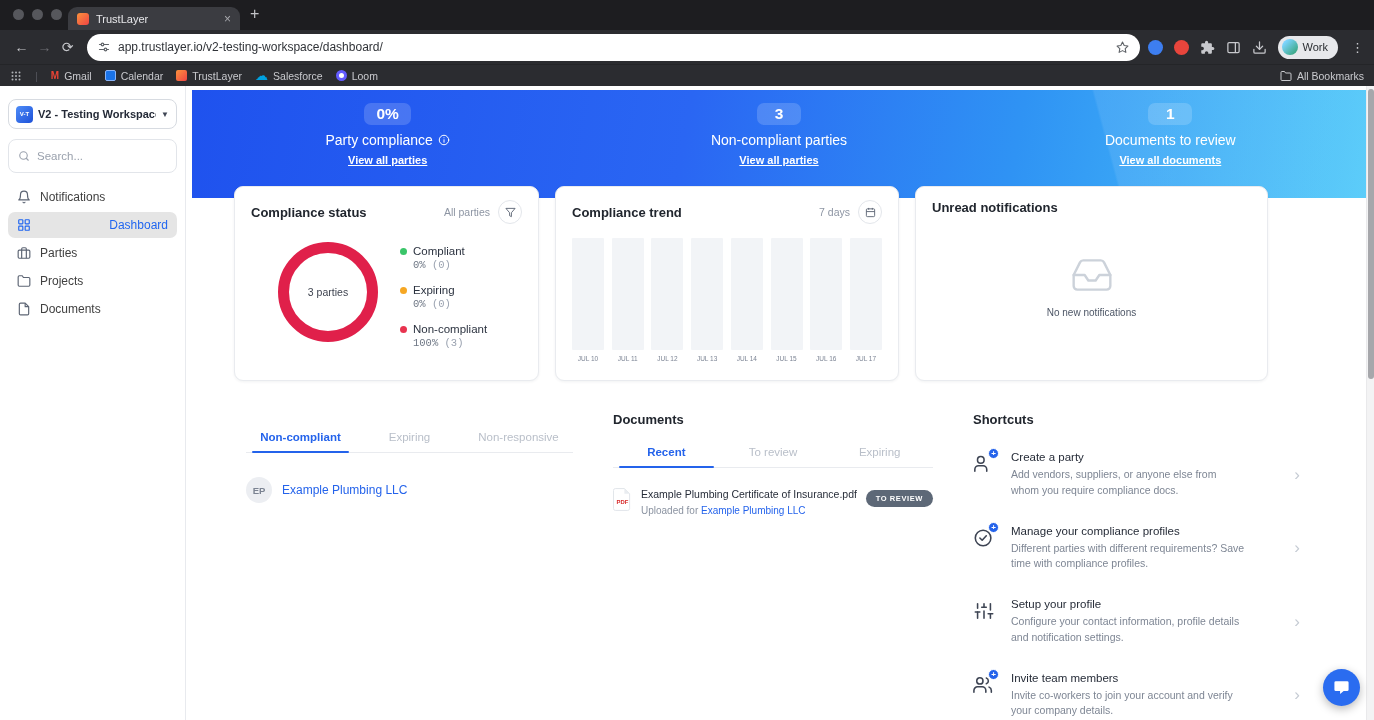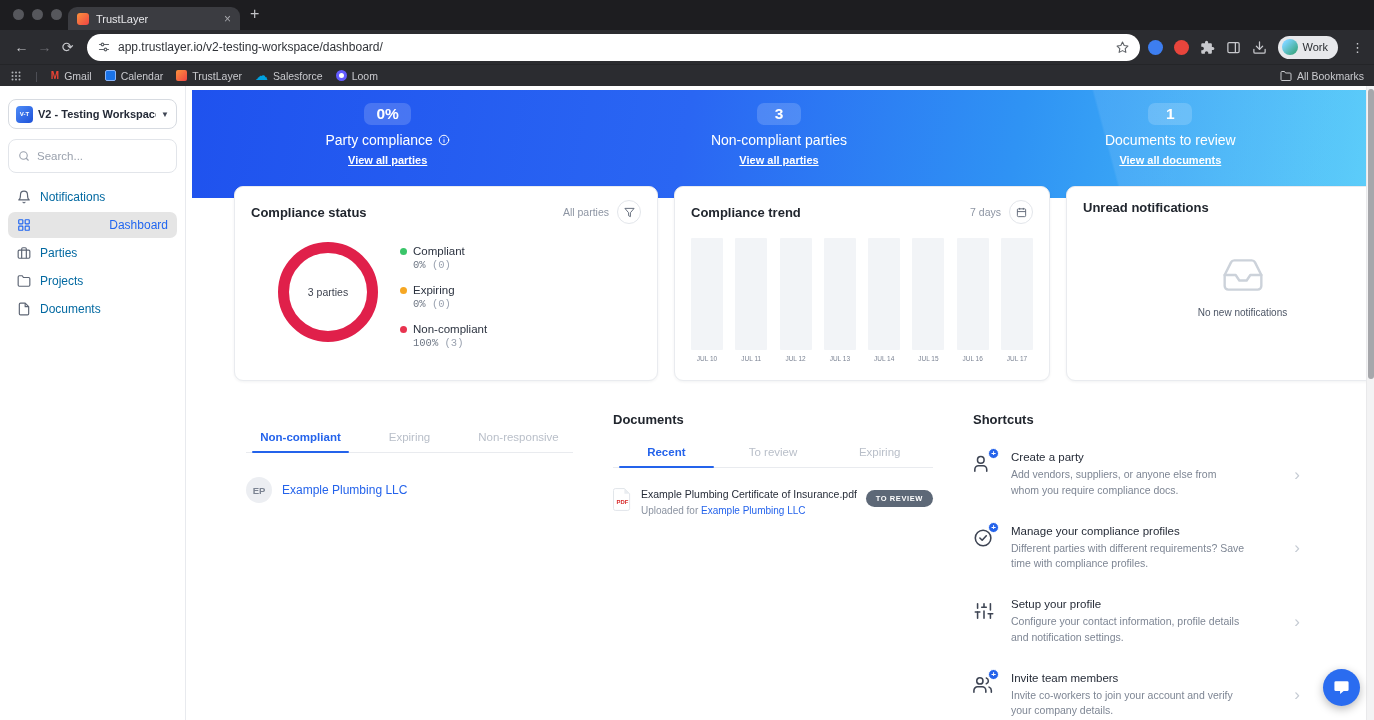--- a/index.html
+++ b/index.html
@@ -50,39 +50,39 @@
   
   .sidebar { position:absolute; left:0; top:86px; width:186px; height:634px; background:#fff; border-right:1px solid #e8eaee; }
   .workspace { margin:13px 8px 0; height:30px; border:1px solid #d7dbe1; border-radius:8px; display:flex; align-items:center; gap:5px; padding:0 7px; }
   .ws-logo { width:17px; height:17px; border-radius:4px; background:linear-gradient(135deg,#4f8df8,#1d51d8); color:#fff; font-size:6px; font-weight:700; display:flex; align-items:center; justify-content:center; flex:none; }
   .ws-name { font-size:11px; font-weight:700; color:#242a37; flex:1; white-space:nowrap; overflow:hidden; }
   .ws-caret { color:#3f4654; font-size:8px; flex:none; }
   .search-box { margin:10px 8px 0; height:27px; border:1px solid #e2e5ea; border-radius:8px; display:flex; align-items:center; gap:7px; padding:16px 9px; color:#9aa1ad; }
   .search-input { border:none; outline:none; flex:1; font-size:11.5px; background:transparent; color:#3c4350; font-family:inherit; min-width:0; }
   .search-input::placeholder { color:#9aa1ad; }
   .nav { margin-top:11px; }
-  .nav-item { height:26px; margin:2px 8px; border-radius:7px; display:flex; align-items:center; gap:9px; padding:0 9px; font-size:12px; color:#0369a1; }
+  .nav-item { height:26px; margin:2px 8px; border-radius:7px; display:flex; align-items:center; gap:9px; padding:0 9px; font-size:12px; color:#404040; }
   .nav-item .nicon { color:#5d6574; display:flex; }
   .nav-item.active { background:#e5e5e5; color:#2166f0;justify-content:space-between; }
   .nav-item.active .nicon { color:#2166f0; }
 
   
   .main { position:absolute; left:186px; top:86px; width:1180px; height:634px; background:#fff; }
   .hero { position:absolute; left:6px; top:4px; width:1174px; height:108px; display:flex; overflow:hidden;
           background:linear-gradient(100deg,#1f52ee 0%,#2a66f3 42%,#2f93f4 70%,#4cc8f9 100%); }
   .hero::after { content:""; position:absolute; right:0; top:0; width:40%; height:100%;
           background:linear-gradient(75deg, rgba(255,255,255,0) 45%, rgba(255,255,255,.09) 45.5%); }
   .stat { flex:1; display:flex; flex-direction:column; align-items:center; padding-top:13px; color:#fff; position:relative; z-index:1; }
   .stat-value { background:rgba(255,255,255,.17); border-radius:7px; min-width:44px; text-align:center; padding:2px 12px; font-size:15.5px; font-weight:700; }
   .stat-label { margin-top:7px; font-size:14px; display:flex; align-items:center; gap:5px; }
   .stat-link { margin-top:6px; font-size:11px; font-weight:700; color:#fff; text-decoration:underline; }
 
   .cards-row { position:absolute; left:48px; top:100px; display:flex; gap:16px; }
   .card { background:#fff; border:1px solid #e9ebef; border-radius:9px; box-shadow:0 1px 3px rgba(23,30,46,.06); padding:13px 16px; height:195px; }
-  .c1 { width:424px; } .c2 { width:376px; } .c3 { width:353px; }
+  .c1 { width:305px; } .c2 { width:344px; } .c3 { width:353px; }
   .card-h { display:flex; align-items:center; }
   .card-title { font-size:13px; font-weight:700; color:#21262e; }
   .card-h-right { margin-left:auto; display:flex; align-items:center; gap:8px; }
   .scope-label { font-size:10.5px; color:#8d95a3; }
   .icon-btn { width:24px; height:24px; border:1px solid #e3e6eb; border-radius:50%; background:#fff; display:flex; align-items:center; justify-content:center; color:#5c6574; }
 
   .status-body { display:flex; align-items:flex-start; }
   .donut { width:100px; height:100px; border-radius:50%; border:11px solid #e0204a; margin:18px 0 0 27px; display:flex; align-items:center; justify-content:center; flex:none; }
   .donut-center { font-size:10.5px; color:#3f4450; }
   .legend { margin:21px 0 0 22px; }

